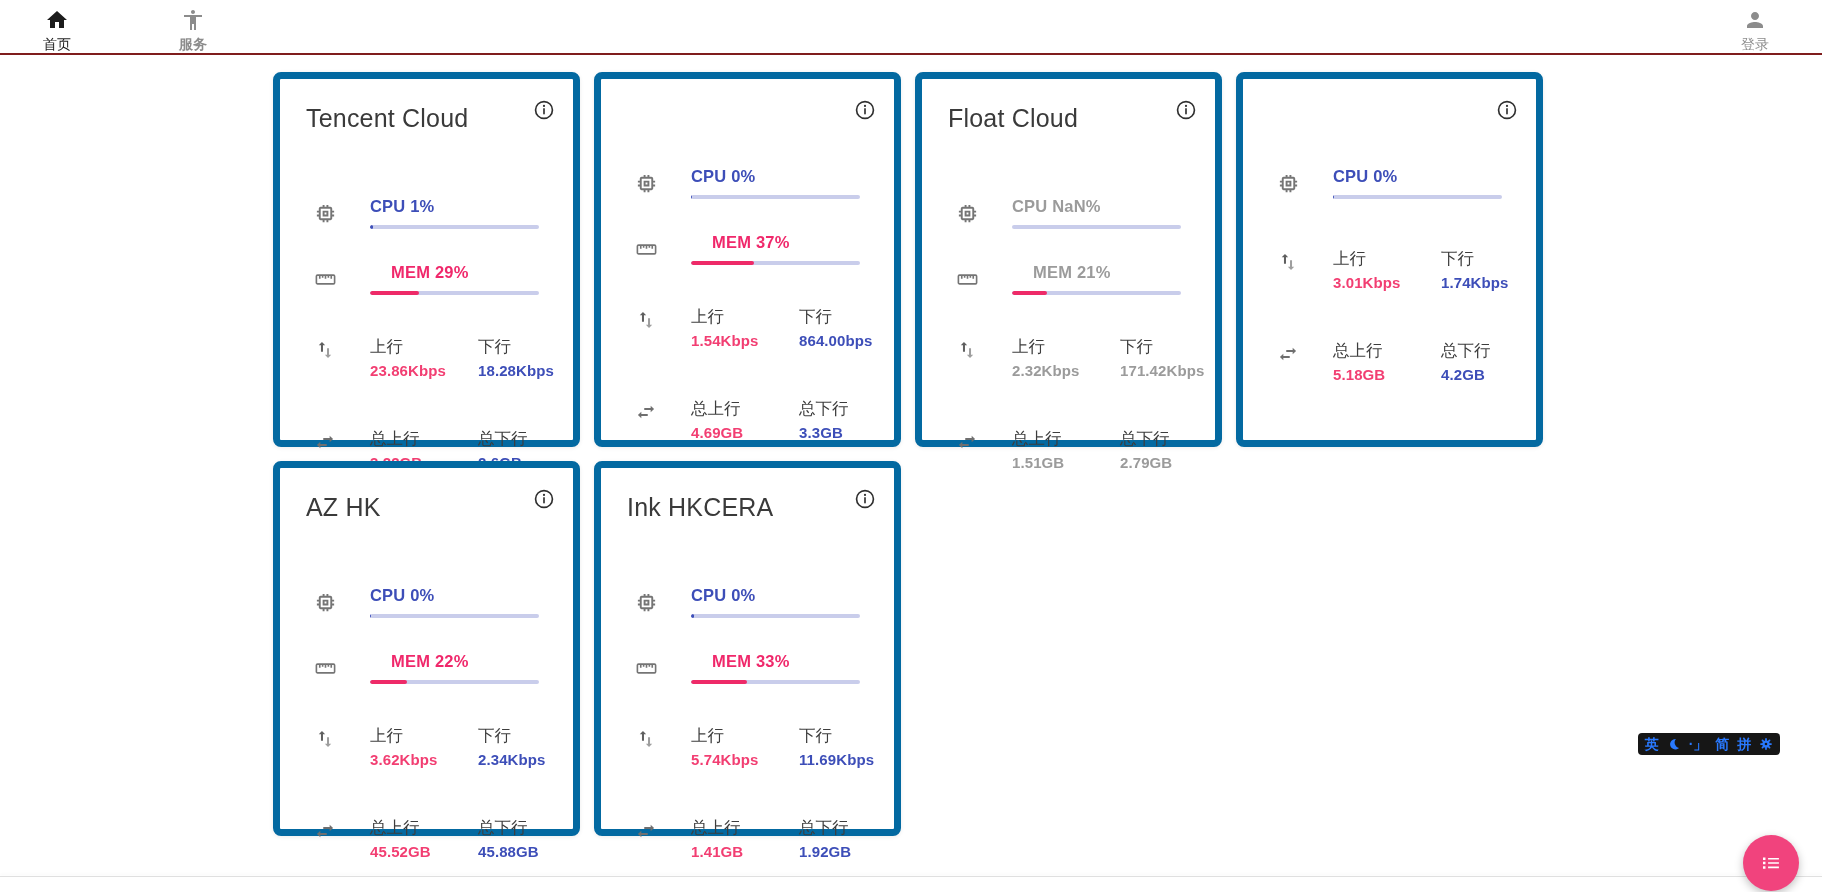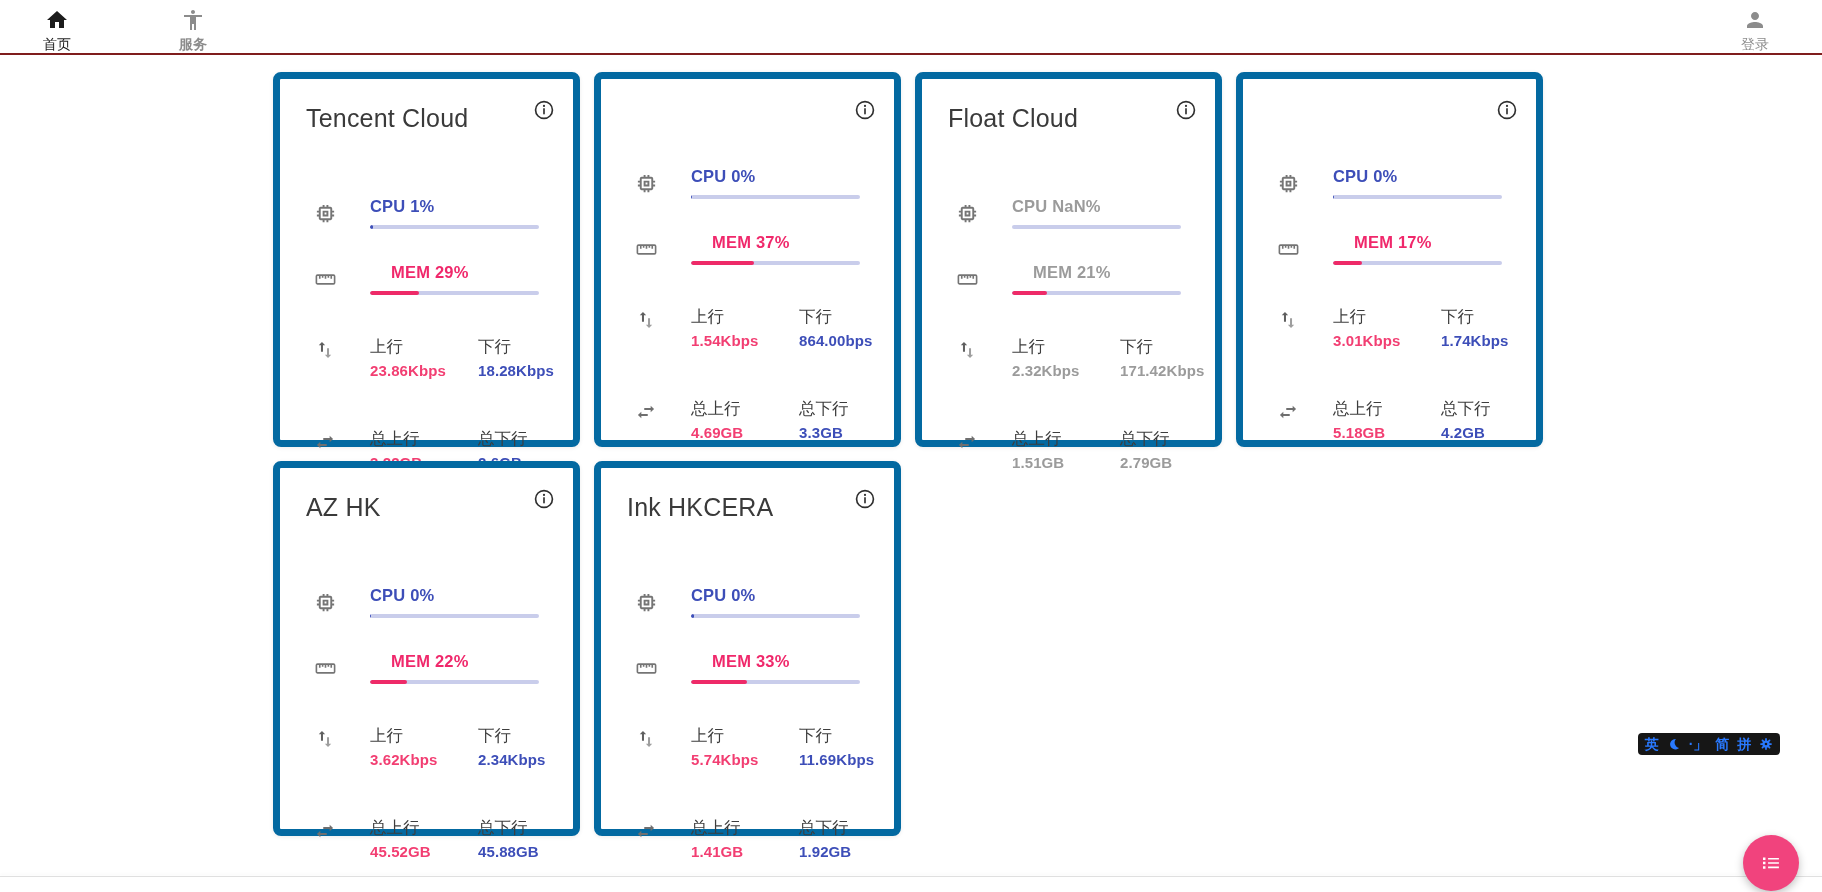--- a/index.html
+++ b/index.html
@@ -396,34 +396,20 @@
             </svg>
         </span>
         <div class="rbody">
           <div class="metric-text cpu-text">CPU 0%</div>
           <div class="track">
             <div class="fill fill-cpu" style="width: 0.5%;"></div>
           </div>
         </div>
       </div>
 
-      <div class="row row-mem">
-        <span class="icon-col">
-          <svg width="23" height="23" viewBox="0 0 24 24" fill="none" stroke="#757575" stroke-width="1.7">
-              <rect x="2.5" y="7.5" width="19" height="9" rx="1.2"></rect>
-              <path d="M6 7.5v3.6M9 7.5v2.6M12 7.5v3.6M15 7.5v2.6M18 7.5v3.6"></path>
-            </svg>
-        </span>
-        <div class="rbody">
-          <div class="metric-text mem-text">MEM 17%</div>
-          <div class="track">
-            <div class="fill fill-mem" style="width: 17%;"></div>
-          </div>
-        </div>
-      </div>
 
       <div class="row row-net">
         <span class="icon-col">
           <svg width="22" height="22" viewBox="0 0 24 24">
               <path fill="#5f5f5f" d="M8.7 3.2 5.2 6.9h2.4v7h2.2v-7h2.4z"></path>
               <path fill="#9e9e9e" d="M15.3 20.8l3.5-3.7h-2.4v-7h-2.2v7h-2.4z"></path>
             </svg>
         </span>
         <div class="rbody cols">
           <div class="stat-col">

